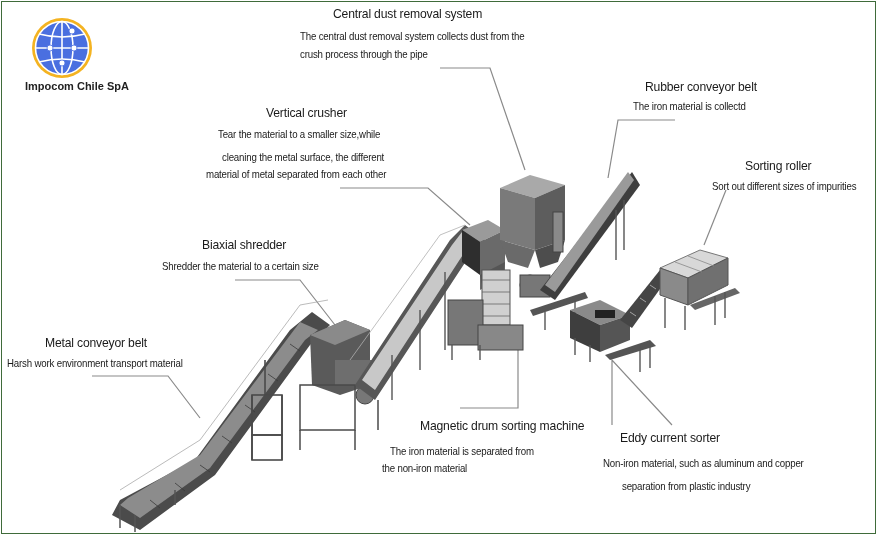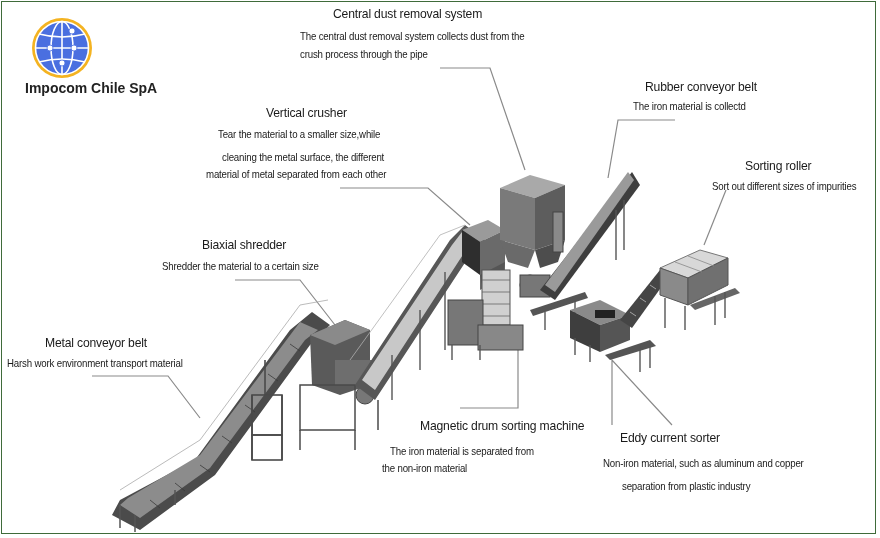--- a/index.html
+++ b/index.html
@@ -1,21 +1,21 @@
 <!DOCTYPE html>
 <html><head>
 <meta charset="utf-8">
 <style>
   html, body { margin: 0; padding: 0; background: #ffffff; }
   body { width: 880px; height: 538px; position: relative; overflow: hidden; font-family: "Liberation Sans", sans-serif; }
   .frame { position: absolute; left: 1px; top: 1px; width: 875px; height: 533px; border: 1.5px solid #3f6b3a; box-sizing: border-box; background: #fff; }
   .lbl { position: absolute; color: #1a1a1a; white-space: nowrap; font-family: "Liberation Sans", sans-serif; }
   .title { font-size: 13.5px; letter-spacing: -0.2px; font-stretch: condensed; transform: scaleX(0.9); transform-origin: left top; }
   .desc { font-size: 11px; letter-spacing: -0.2px; transform: scaleX(0.88); transform-origin: left top; }
-  .brand { position: absolute; left: 25px; top: 80px; font-size: 14px; font-weight: bold; color: #222; white-space: nowrap; }
+  .brand { position: absolute; left: 25px; top: 80px; font-size: 11px; font-weight: bold; color: #222; white-space: nowrap; }
   svg.scene { position: absolute; left: 0; top: 0; }
 </style>
 </head>
 <body>
 
 <div class="frame"></div>
 
 <svg class="scene" width="880" height="538">
 
   <g>

